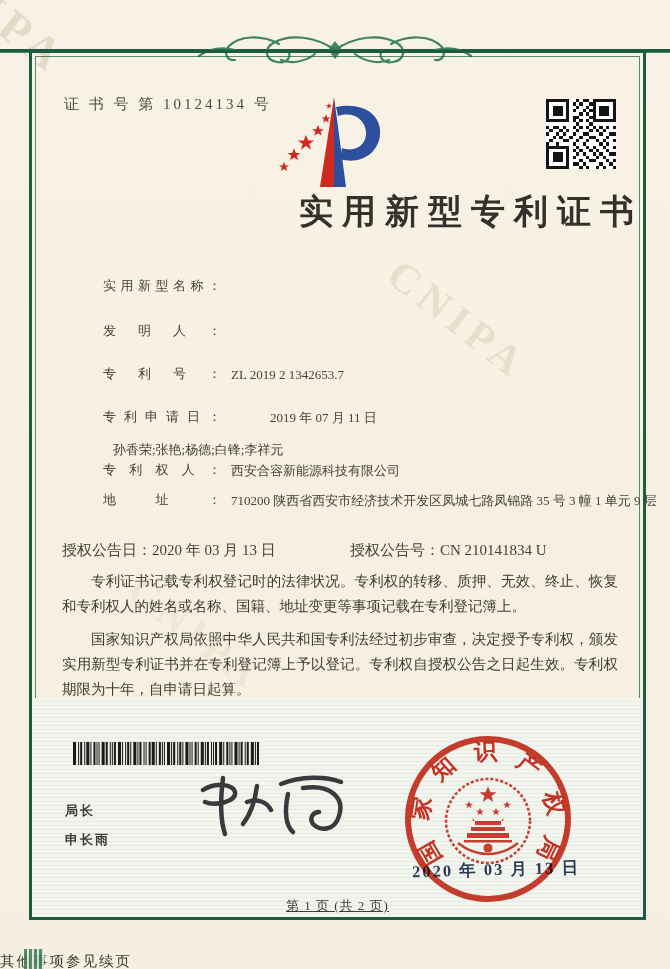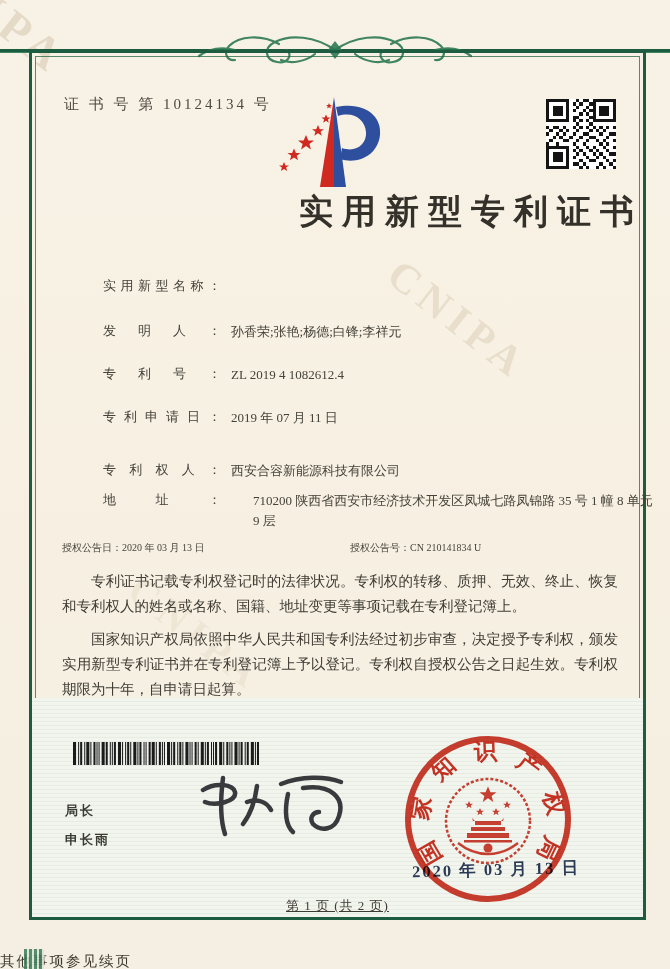--- a/index.html
+++ b/index.html
@@ -30,22 +30,22 @@
   .certno{position:absolute;left:32px;top:42px;font-size:15px;letter-spacing:3px;color:#4e4b42;}
   .logo{position:absolute;left:234px;top:40px;}
   .qr{position:absolute;left:514px;top:46px;}
   .title{position:absolute;left:0;top:136px;width:100%;text-align:right;
          font-size:34px;font-weight:bold;letter-spacing:9px;color:#34302a;}
 
   
   .frow{position:absolute;left:30px;width:557px;font-size:13px;color:#45423a;display:flex;margin-left:41px;}
   .lab{display:inline-block;width:118px;text-align:justify;text-align-last:justify;flex:0 0 118px;}
   .val{margin-left:10px;flex:1;line-height:1.5;}
-  .r0{top:224px;} .r1{top:269px;} .r2{top:312px;} .r3{top:355px;} .r4{top:408px;} .r5{top:438px;gap:22px;}
-  .grant{position:absolute;left:30px;top:488px;width:580px;font-size:10px;color:#45423a;}
+  .r0{top:224px;} .r1{top:269px;flex-direction:column;} .r2{top:312px;} .r3{top:355px;gap:39px;} .r4{top:408px;} .r5{top:438px;}
+  .grant{position:absolute;left:30px;top:488px;width:580px;font-size:15px;color:#45423a;}
   .grant .g2{position:absolute;left:288px;top:0;}
 
   .paras{position:absolute;left:30px;top:516px;width:556px;font-size:14.5px;
          line-height:1.72;color:#3f3c34;text-align:justify;}
   .paras p{margin:0 0 8px;text-indent:2em;}
 
   
   .secband{position:absolute;left:0;right:0;top:645px;bottom:0;
      background:repeating-linear-gradient(180deg,#f2f4ee 0 3px,#e6ece2 3px 4px);}
   .barcode{position:absolute;left:41px;top:44px;}
@@ -131,33 +131,33 @@
 
     <div class="frow r0">
       <span class="lab">实用新型名称：</span>
     </div>
     <div class="frow r1">
       <span class="lab">发明人：</span>
       <span class="val">孙香荣;张艳;杨德;白锋;李祥元</span>
     </div>
     <div class="frow r2">
       <span class="lab">专利号：</span>
-      <span class="val">ZL 2019 4 1082612.4</span>
+      <span class="val">ZL 2019 2 1342653.7</span>
     </div>
     <div class="frow r3">
       <span class="lab">专利申请日：</span>
       <span class="val">2019 年 07 月 11 日</span>
     </div>
     <div class="frow r4">
       <span class="lab">专利权人：</span>
       <span class="val">西安合容新能源科技有限公司</span>
     </div>
     <div class="frow r5">
       <span class="lab">地址：</span>
-      <span class="val">710200 陕西省西安市经济技术开发区凤城七路凤锦路 35 号 1 幢 8 单元 9 层</span>
+      <span class="val">710200 陕西省西安市经济技术开发区凤城七路凤锦路 35 号 3 幢 1 单元 9 层</span>
     </div>
 
     <div class="grant">
       <span>授权公告日：</span><span>2020 年 03 月 13 日</span>
       <span class="g2"><span>授权公告号：</span><span>CN 210141834 U</span></span>
     </div>
 
     <div class="paras">
       <p>专利证书记载专利权登记时的法律状况。专利权的转移、质押、无效、终止、恢复和专利权人的姓名或名称、国籍、地址变更等事项记载在专利登记簿上。</p>
       <p>国家知识产权局依照中华人民共和国专利法经过初步审查，决定授予专利权，颁发实用新型专利证书并在专利登记簿上予以登记。专利权自授权公告之日起生效。专利权期限为十年，自申请日起算。</p>

